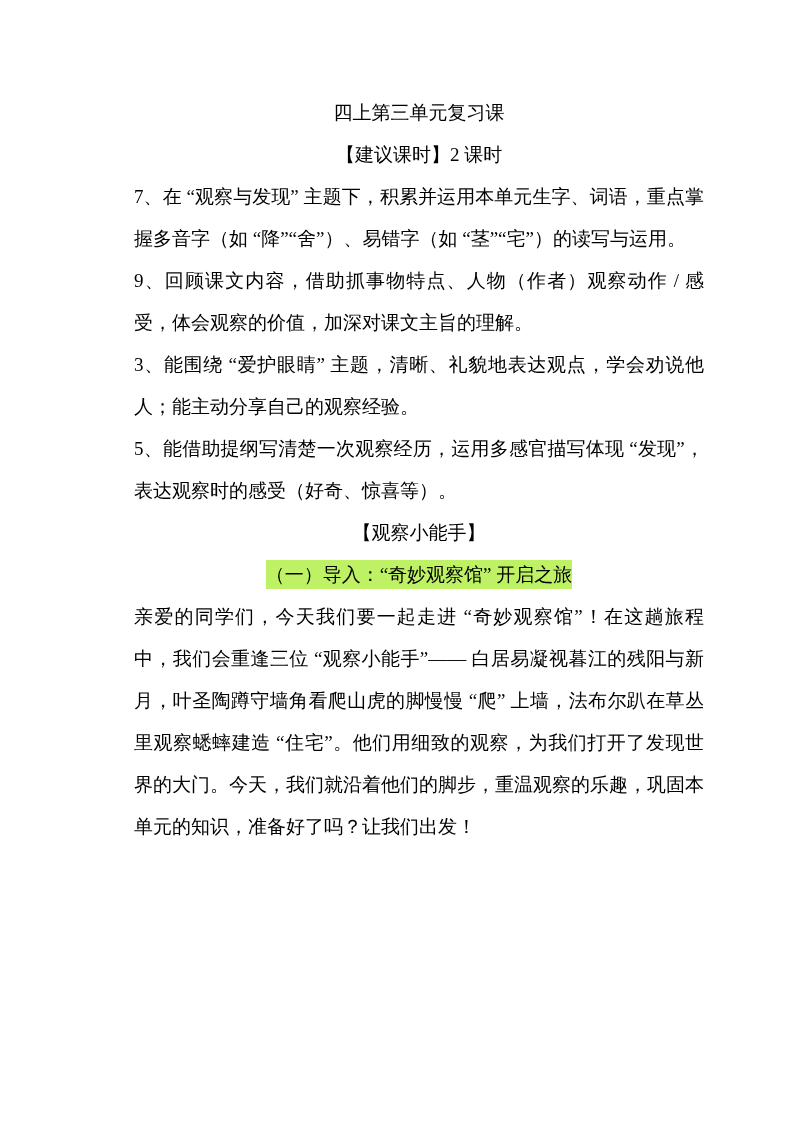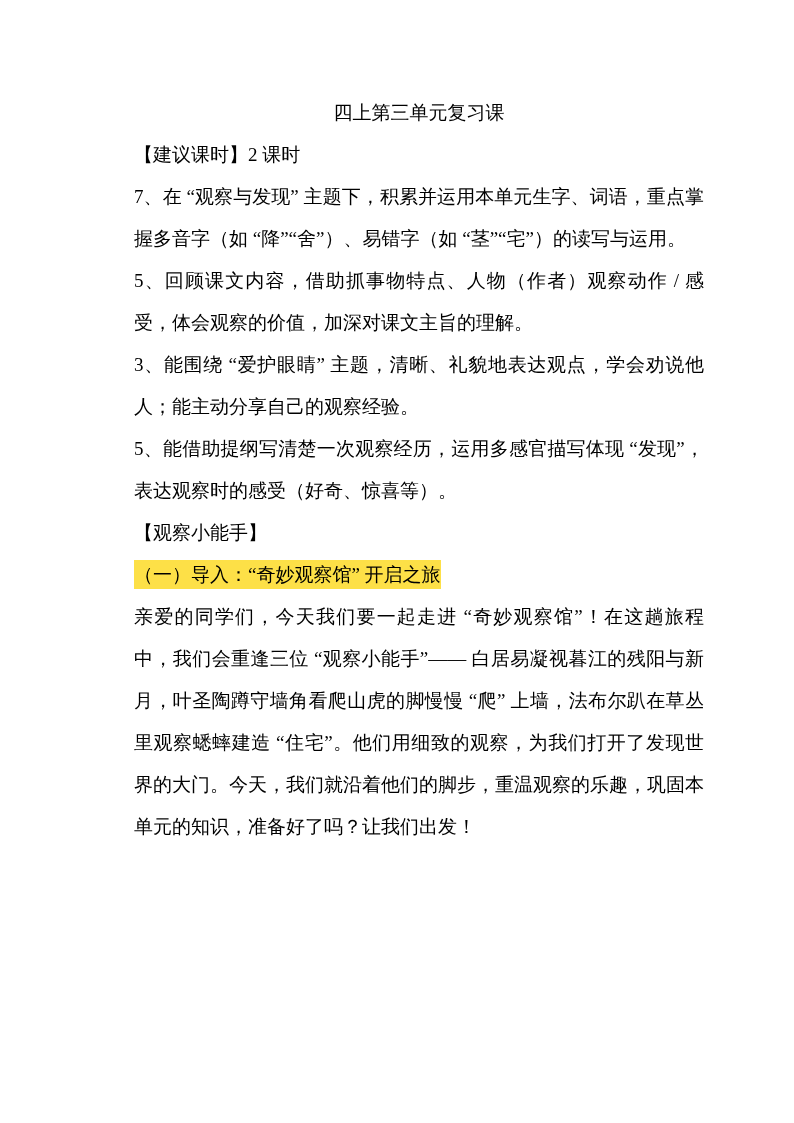--- a/index.html
+++ b/index.html
@@ -28,21 +28,21 @@
     font-size: 19px;
     font-weight: normal;
     text-align: center;
     line-height: 42px;
   }
   .para {
     text-align: justify;
     text-justify: inter-ideograph;
   }
   .heading-line {
-    text-align: left;
+    text-align: center;
     font-family: Liberation Serif, serif;
   }
   .hl {
     
     background: #d9d9d9;
     padding: 4px 0;
   }
 </style>
 </head>
 <body>
@@ -51,26 +51,26 @@
   <div class="content">
 
     <h1 class="doc-title">四上第三单元复习课</h1>
 
     <p class="para heading-line">【建议课时】2 课时</p>
 
 
     <p class="para">7、在 “观察与发现” 主题下，积累并运用本单元生字、词语，重点掌握多音字（如 “降”“舍”）、易错字（如 “茎”“宅”）的读写与运用。</p>
 
 
-    <p class="para">5、回顾课文内容，借助抓事物特点、人物（作者）观察动作 / 感受，体会观察的价值，加深对课文主旨的理解。</p>
+    <p class="para">9、回顾课文内容，借助抓事物特点、人物（作者）观察动作 / 感受，体会观察的价值，加深对课文主旨的理解。</p>
 
     <p class="para">3、能围绕 “爱护眼睛” 主题，清晰、礼貌地表达观点，学会劝说他人；能主动分享自己的观察经验。</p>
 
     <p class="para">5、能借助提纲写清楚一次观察经历，运用多感官描写体现 “发现”，表达观察时的感受（好奇、惊喜等）。</p>
 
     <p class="para heading-line">【观察小能手】</p>
 
-    <p class="para heading-line"><span class="hl" style="background: #fde047;">（一）导入：“奇妙观察馆” 开启之旅</span></p>
+    <p class="para heading-line"><span class="hl" style="background: #bef264;">（一）导入：“奇妙观察馆” 开启之旅</span></p>
 
     <p class="para">亲爱的同学们，今天我们要一起走进 “奇妙观察馆”！在这趟旅程中，我们会重逢三位 “观察小能手”—— 白居易凝视暮江的残阳与新月，叶圣陶蹲守墙角看爬山虎的脚慢慢 “爬” 上墙，法布尔趴在草丛里观察蟋蟀建造 “住宅”。他们用细致的观察，为我们打开了发现世界的大门。今天，我们就沿着他们的脚步，重温观察的乐趣，巩固本单元的知识，准备好了吗？让我们出发！</p>
 
   </div>
 </div>
 
 </body></html>

